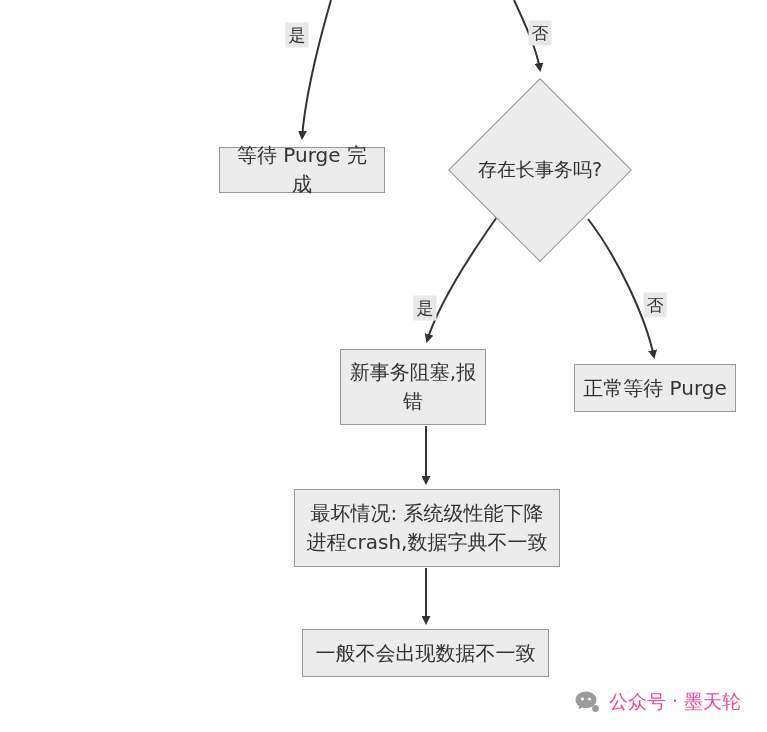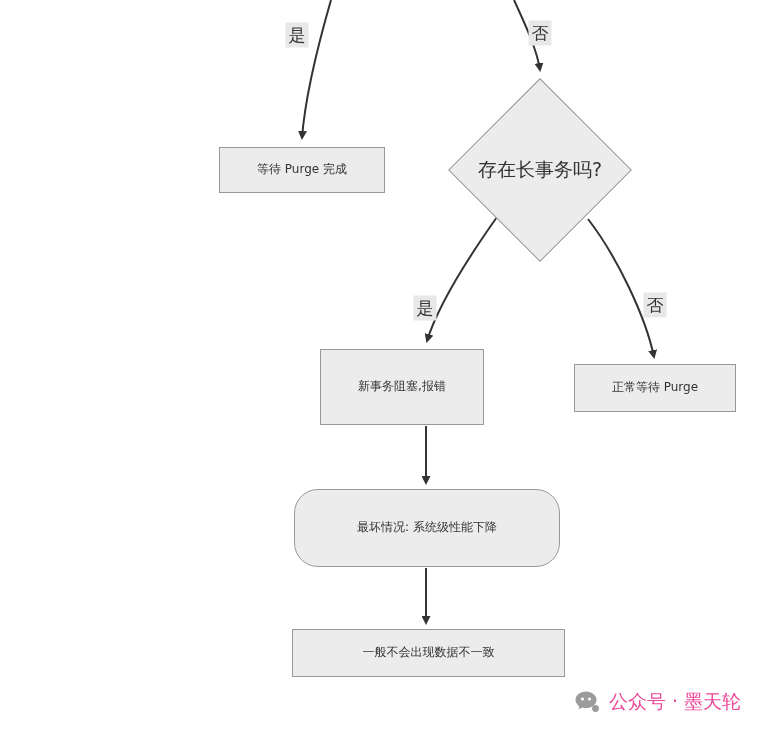--- a/index.html
+++ b/index.html
@@ -20,21 +20,21 @@
     left: 0; top: 0;
     width: 767px; height: 732px;
     z-index: 1;
   }
   .node {
     position: absolute;
     box-sizing: border-box;
     background: #ececec;
     border: 1px solid #999999;
     color: #333333;
-    font-size: 12px;
+    font-size: 20px;
     line-height: 1.45;
     display: flex;
     flex-direction: column;
     align-items: center;
     justify-content: center;
     text-align: center;
     z-index: 2;
     padding: 4px 8px;
   }
   .diamond-shape {
@@ -107,33 +107,34 @@
   <span class="edge-label" style="left:425px; top:308px;">是</span>
   <span class="edge-label" style="left:655px; top:305px;">否</span>
 
   <div class="node" style="left:219px; top:147px; width:166px; height:46px;">
     <span>等待 Purge 完成</span>
   </div>
 
   <div class="diamond-shape" style="left:475px; top:105px; width:130px; height:130px;"></div>
   <div class="diamond-label" style="left:540px; top:170px;">存在长事务吗?</div>
 
-  <div class="node" style="left:320px; top:349px; width:164px; height:76px;">
+  <div class="node" style="left:340px; top:349px; width:146px; height:76px;">
     <span>新事务阻塞,报错</span>
   </div>
 
   <div class="node" style="left:574px; top:364px; width:162px; height:48px;">
     <span>正常等待 Purge</span>
   </div>
 
-  <div class="node" style="left:294px; top:489px; width:266px; height:78px;border-radius:24px;">
+  <div class="node" style="left:294px; top:489px; width:266px; height:78px;">
     <span>最坏情况: 系统级性能下降</span>
+    <span>进程crash,数据字典不一致</span>
   </div>
 
-  <div class="node" style="left:292px; top:629px; width:273px; height:48px;justify-content:center;">
+  <div class="node" style="left:302px; top:629px; width:247px; height:48px;justify-content:center;">
     <span>一般不会出现数据不一致</span>
   </div>
 
   <div class="watermark">
     <span>
       <svg width="28" height="28" viewBox="0 0 28 28" xmlns="http://www.w3.org/2000/svg">
         <path d="M13 3.5 C7.2 3.5 2.5 7.2 2.5 11.8 C2.5 14.4 4 16.7 6.3 18.2 L5.5 21.3 L9.1 19.5 C10.3 19.9 11.6 20.1 13 20.1 C18.8 20.1 23.5 16.4 23.5 11.8 C23.5 7.2 18.8 3.5 13 3.5 Z" fill="#9b9b9b"></path>
         <circle cx="9.5" cy="11" r="1.6" fill="#ffffff"></circle>
         <circle cx="16.5" cy="11" r="1.6" fill="#ffffff"></circle>
         <circle cx="22.5" cy="20.5" r="3.4" fill="#9b9b9b"></circle>

